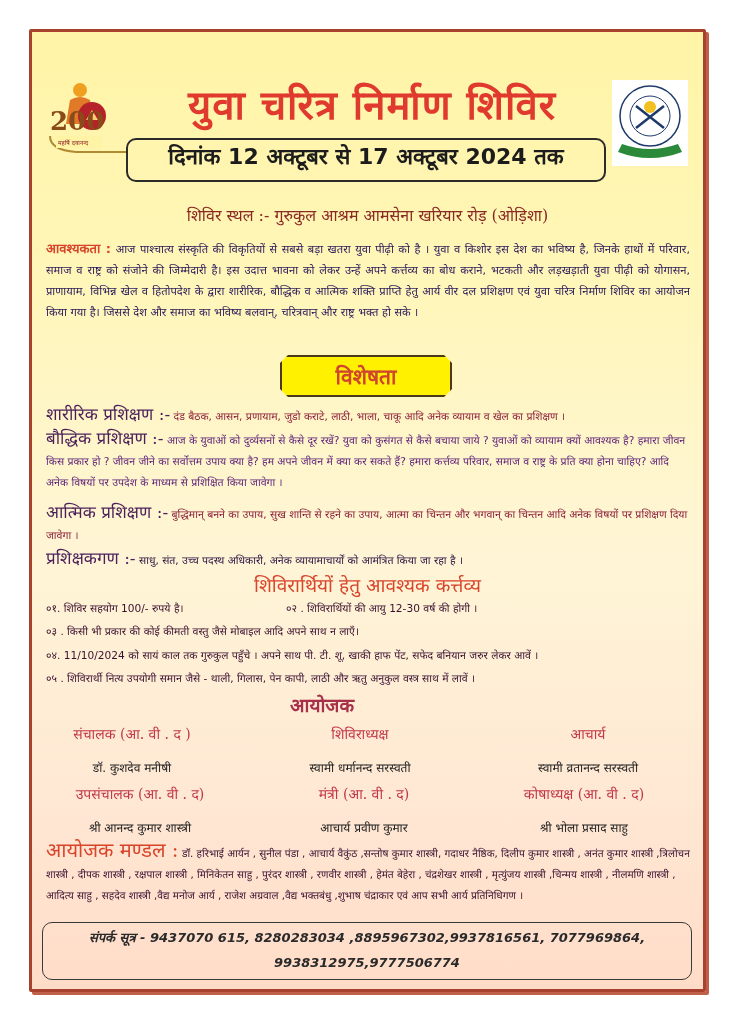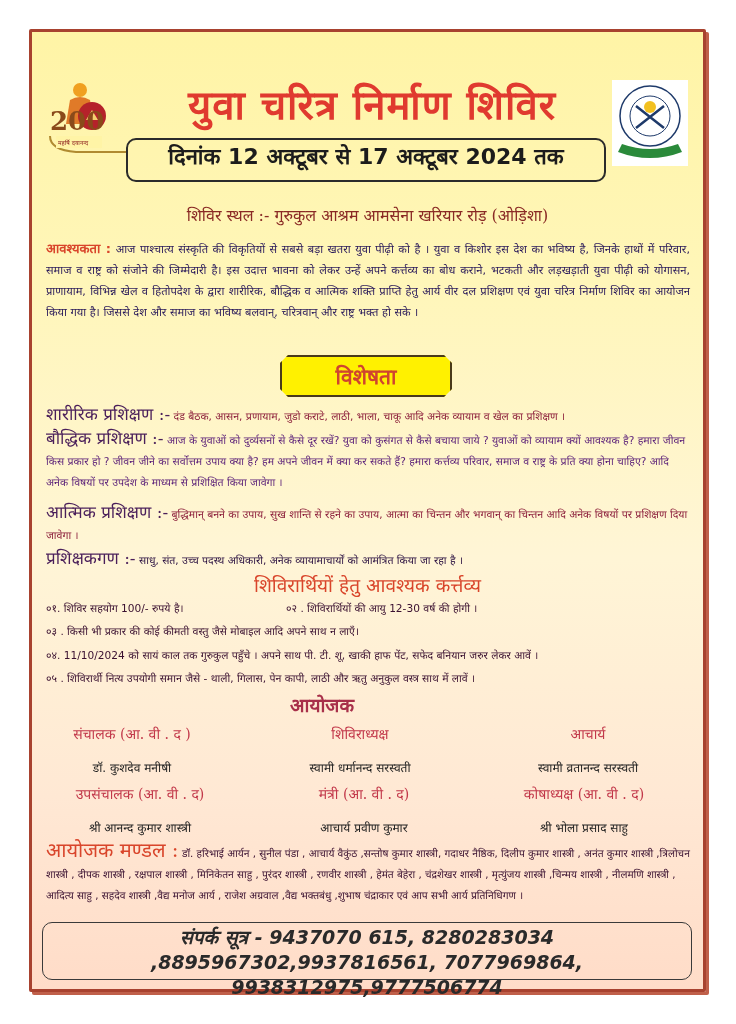--- a/index.html
+++ b/index.html
@@ -61,21 +61,21 @@
   .org-role { font-family:"DejaVu Serif", serif; font-size:14px; color:#c2384a; }
   .org-role small { font-size:14px; }
   .org-name { font-size:12px; color:#1f1f1f; margin-top:16px; }
   .mandal {
     left:14px; top:808px; width:648px; font-size:10.3px; line-height:21px; color:#3a1030;
   }
   .mandal .lbl { font-family:"DejaVu Serif", serif; font-size:20px; color:#d9452b; }
   .contact {
     left:10px; top:890px; width:648px; height:54px;
     border:1.5px solid #3a3a3a; border-radius:10px;
-    text-align:center; font-size:19px; font-weight:bold; font-style:italic; color:#2a2a2a;
+    text-align:center; font-size:13px; font-weight:bold; font-style:italic; color:#2a2a2a;
     line-height:25px; padding-top:2px;
   }
 </style>
 </head>
 <body>
 
 <div class="poster">
 
   <div class="abs logo-left">
     <svg width="82" height="80" viewBox="0 0 82 80">

